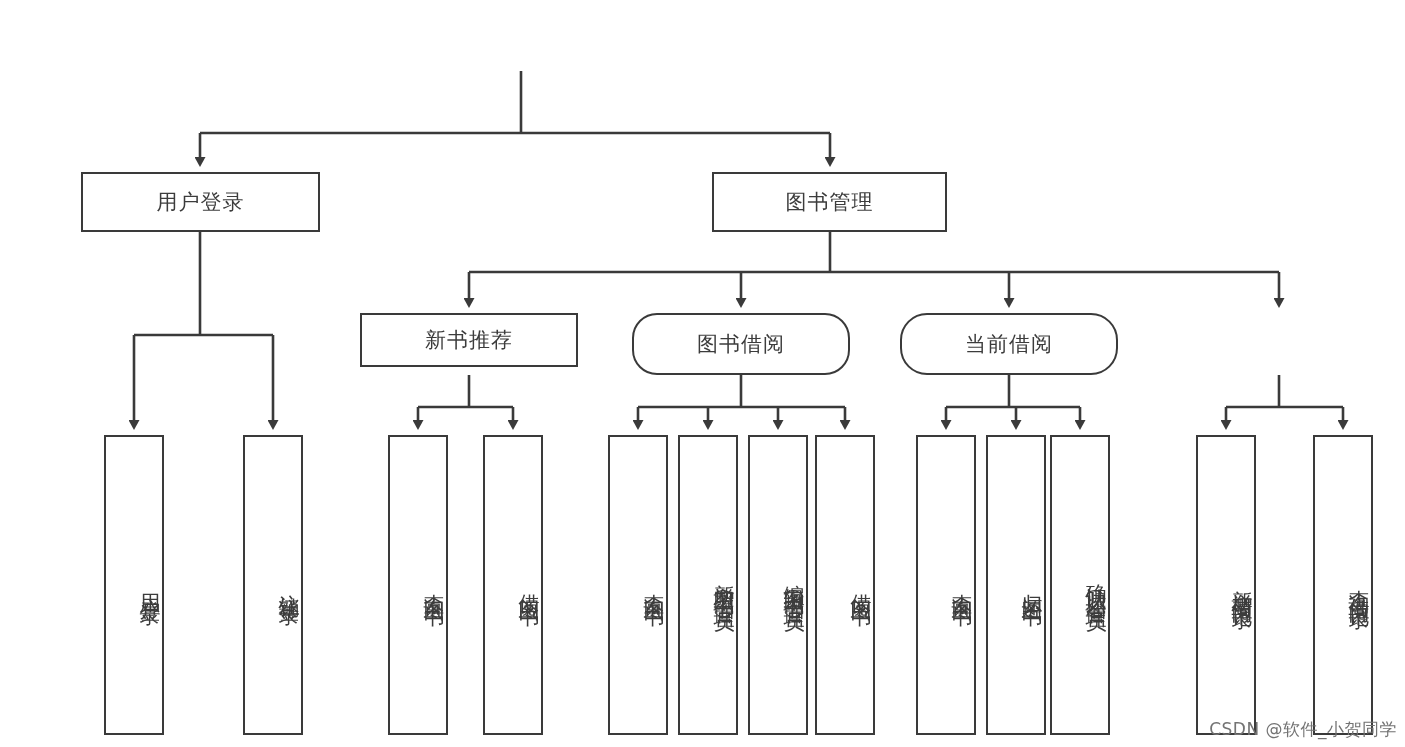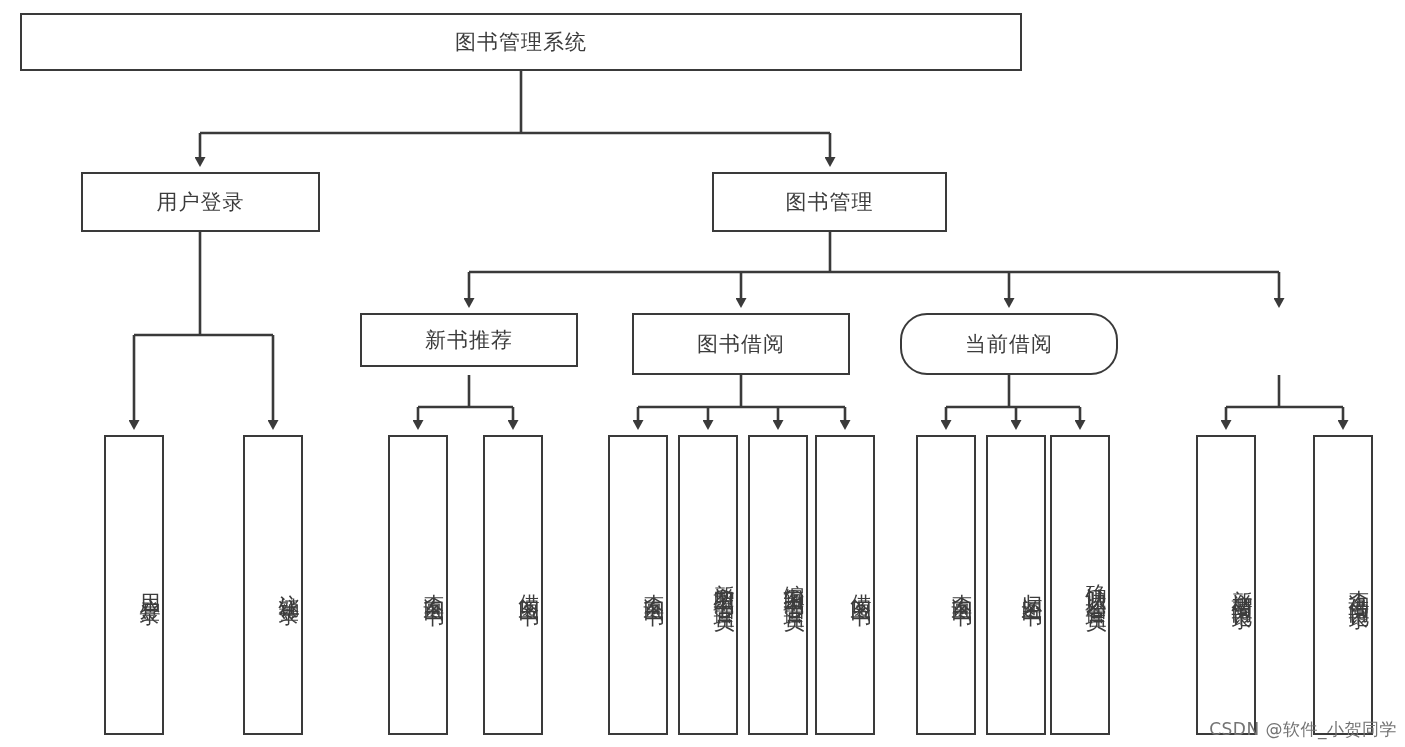--- a/index.html
+++ b/index.html
@@ -113,35 +113,32 @@
       <path d="M1016,407 L1016,421" marker-end="url(#arw)"></path>
       <path d="M1080,407 L1080,421" marker-end="url(#arw)"></path>
 
       <path d="M1279,375 L1279,407"></path>
       <path d="M1226,407 L1343,407"></path>
       <path d="M1226,407 L1226,421" marker-end="url(#arw)"></path>
       <path d="M1343,407 L1343,421" marker-end="url(#arw)"></path>
     </g>
   </svg>
 
-  <div class="node h" style="left:20px; top:13px; width:1002px; height:58px;">
-    <span class="lbl">图书管理系统</span>
-  </div>
 
   <div class="node h" style="left:81px; top:172px; width:239px; height:60px;">
     <span class="lbl">用户登录</span>
   </div>
   <div class="node h" style="left:712px; top:172px; width:235px; height:60px;">
     <span class="lbl">图书管理</span>
   </div>
 
   <div class="node h" style="left:360px; top:313px; width:218px; height:54px;">
     <span class="lbl">新书推荐</span>
   </div>
-  <div class="node h" style="left:632px; top:313px; width:218px; height:62px;">
+  <div class="node h" style="left:632px; top:313px; width:218px; height:62px;border-radius:25px;">
     <span class="lbl">图书借阅</span>
   </div>
   <div class="node h" style="left:900px; top:313px; width:218px; height:62px;border-radius:27px;">
     <span class="lbl">当前借阅</span>
   </div>
 
   <div class="node v" style="left:104px; top:435px; width:60px; height:300px;">
     <span class="lbl">用户登录</span>
   </div>
   <div class="node v" style="left:243px; top:435px; width:60px; height:300px;">

